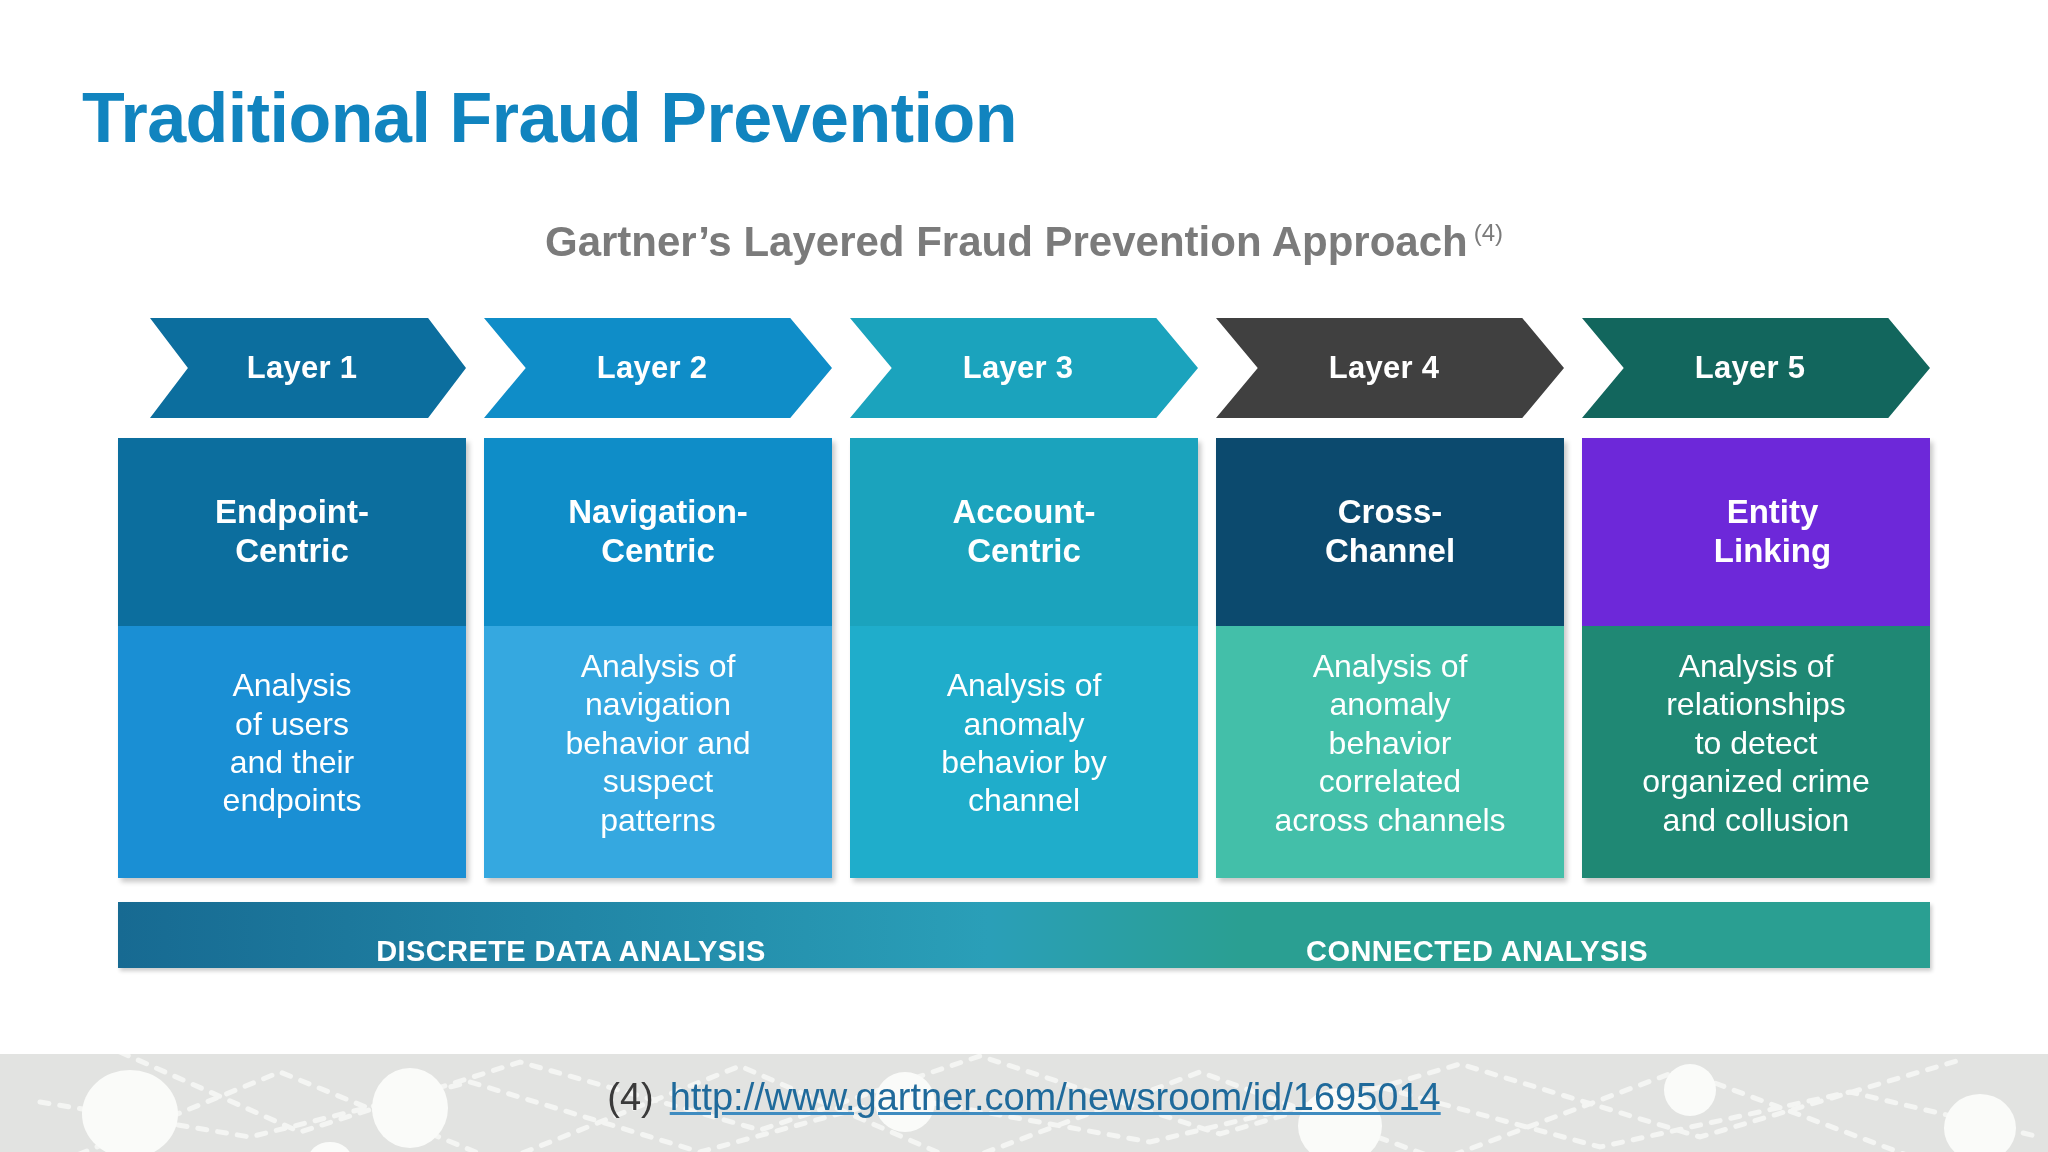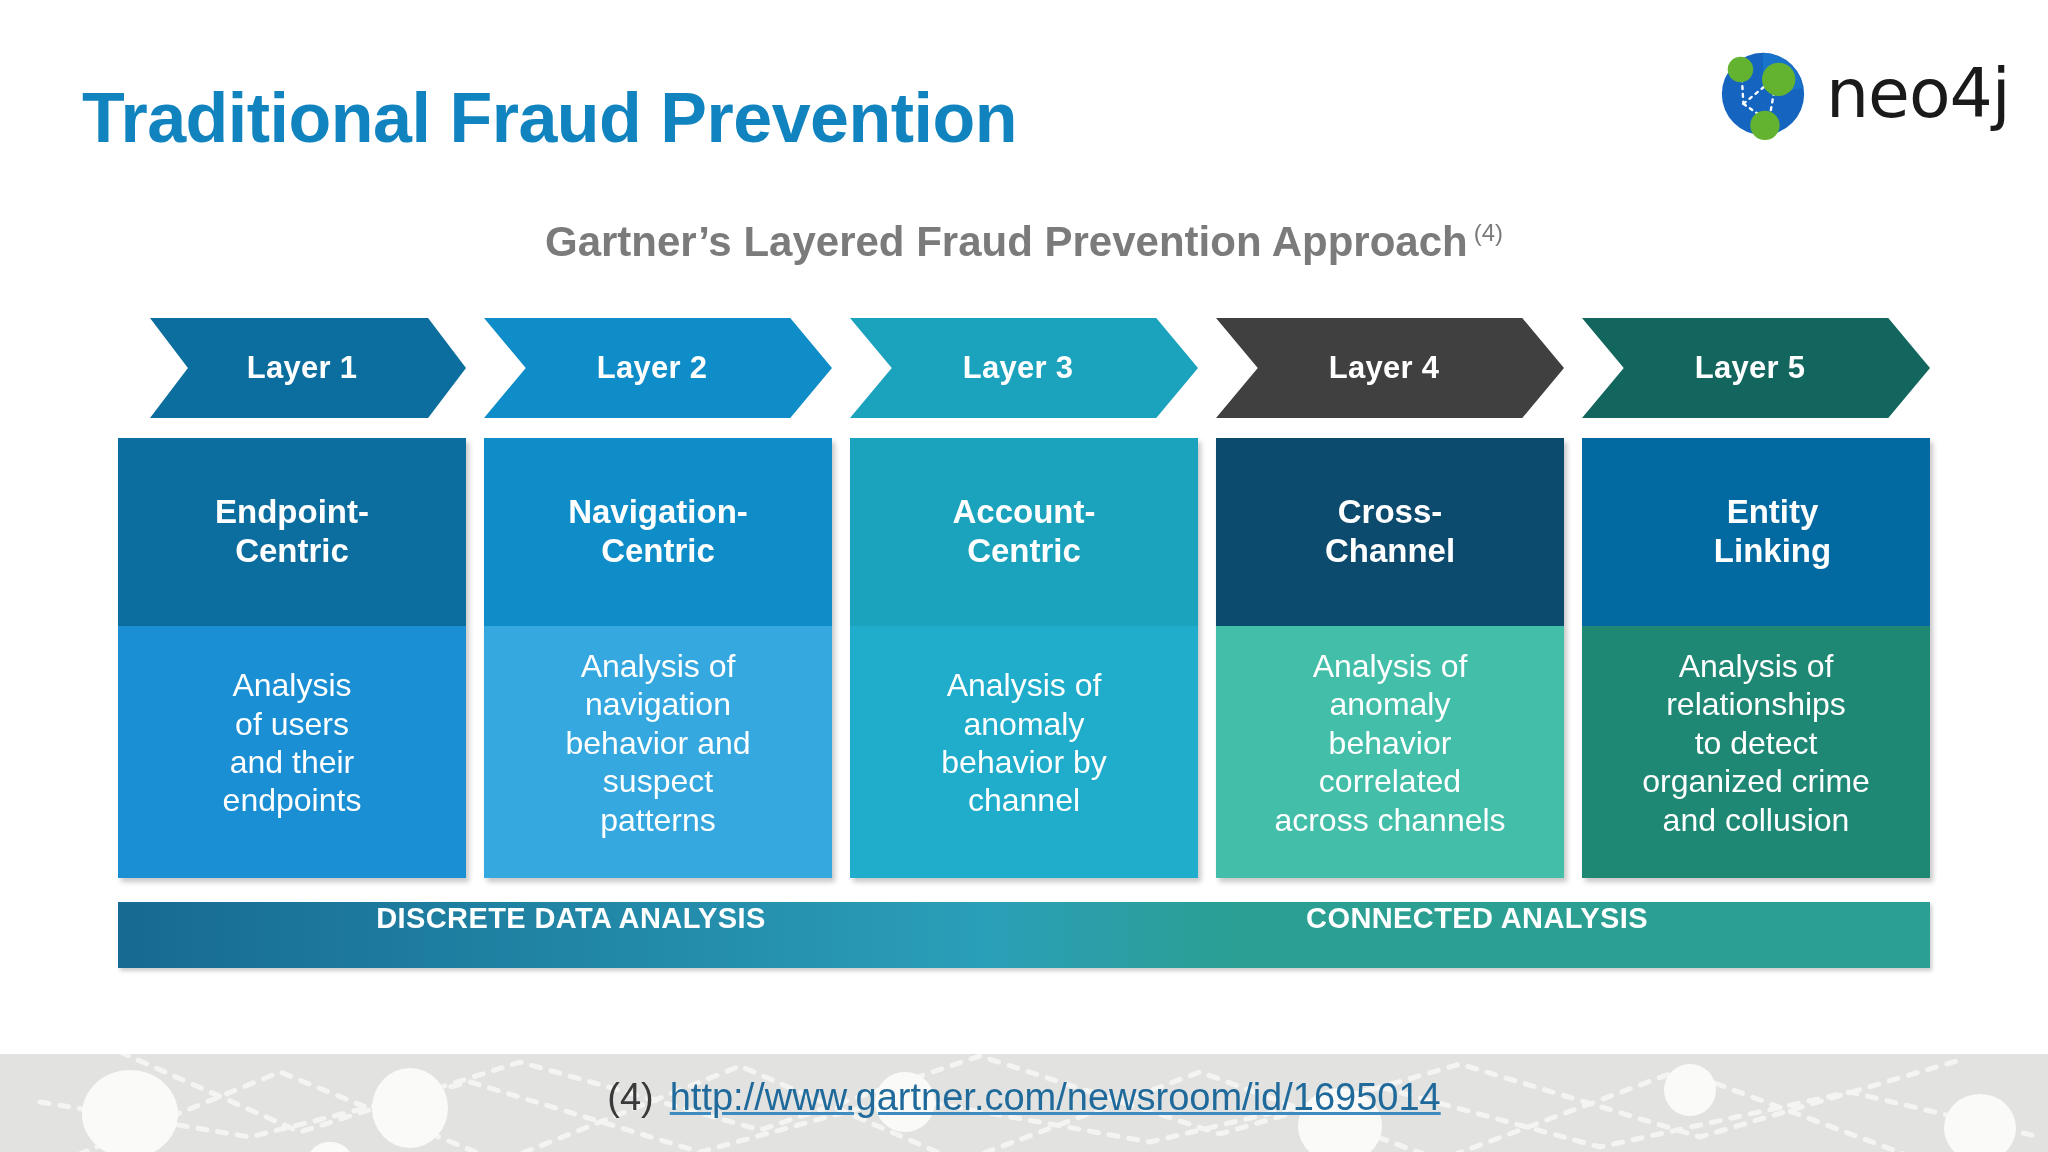--- a/index.html
+++ b/index.html
@@ -108,21 +108,21 @@
   
   .band {
     position: absolute;
     left: 0; top: 584px;
     width: 1812px; height: 66px;
     display: flex;
     box-shadow: 2px 3px 4px rgba(0,0,0,0.2);
   }
   .band-half {
     flex: 1;
-    display: flex; align-items: flex-start; justify-content: center;
+    display: flex; align-items: flex-end; justify-content: center;
   }
   .band-label {
     color: #fff; font-size: 29px; font-weight: bold; letter-spacing: 0.4px;
     white-space: nowrap;
   }
 
   
   .footer {
     position: absolute; left: 0; bottom: 0;
     width: 2048px; height: 98px;
@@ -144,36 +144,20 @@
     margin-left: 16px;
   }
 </style>
 </head>
 <body>
 
 <div class="slide">
 
   <div class="slide-title" style="color: rgb(17, 132, 191);">Traditional Fraud Prevention</div>
 
-  <div class="logo">
-    <svg class="logo-mark" viewBox="0 0 100 100">
-      <circle cx="50" cy="50" r="42" fill="#1565c0"></circle>
-      <path d="M50 8 A42 42 0 0 1 90 44 L70 48 A22 22 0 0 0 50 28 Z" fill="#1b7fd4" opacity="0.55"></path>
-      <g stroke="#ffffff" stroke-width="2.4" stroke-linecap="round" stroke-dasharray="3 5" fill="none">
-        <path d="M28 26 L30 60"></path>
-        <path d="M30 60 L64 32"></path>
-        <path d="M30 60 L56 78"></path>
-        <path d="M64 32 L56 78"></path>
-      </g>
-      <circle cx="27" cy="25" r="13" fill="#63b330"></circle>
-      <circle cx="66" cy="35" r="17" fill="#63b330"></circle>
-      <circle cx="52" cy="82" r="15" fill="#63b330"></circle>
-    </svg>
-    <span class="logo-word">neo4j</span>
-  </div>
 
   <div class="subtitle" style="color: rgb(123, 123, 123);">
     <span>Gartner’s Layered Fraud Prevention Approach</span><span class="sup">(4)</span>
   </div>
 
   <div class="diagram">
 
     <div class="cols">
 
       <div class="col">
@@ -248,21 +232,21 @@
 across channels</span>
           </div>
         </div>
       </div>
 
       <div class="col">
         <div class="chev" style="background: rgb(18, 102, 93);">
           <span class="chev-label">Layer 5</span>
         </div>
         <div class="card">
-          <div class="card-head" style="background: #0369a1; padding-left: 43px;">
+          <div class="card-head" style="background: #6d28d9; padding-left: 43px;">
             <span class="card-head-text">Entity
 Linking</span>
           </div>
           <div class="card-body" style="background: rgb(31, 136, 116);">
             <span class="card-body-text">Analysis of
 relationships
 to detect
 organized crime
 and collusion</span>
           </div>

